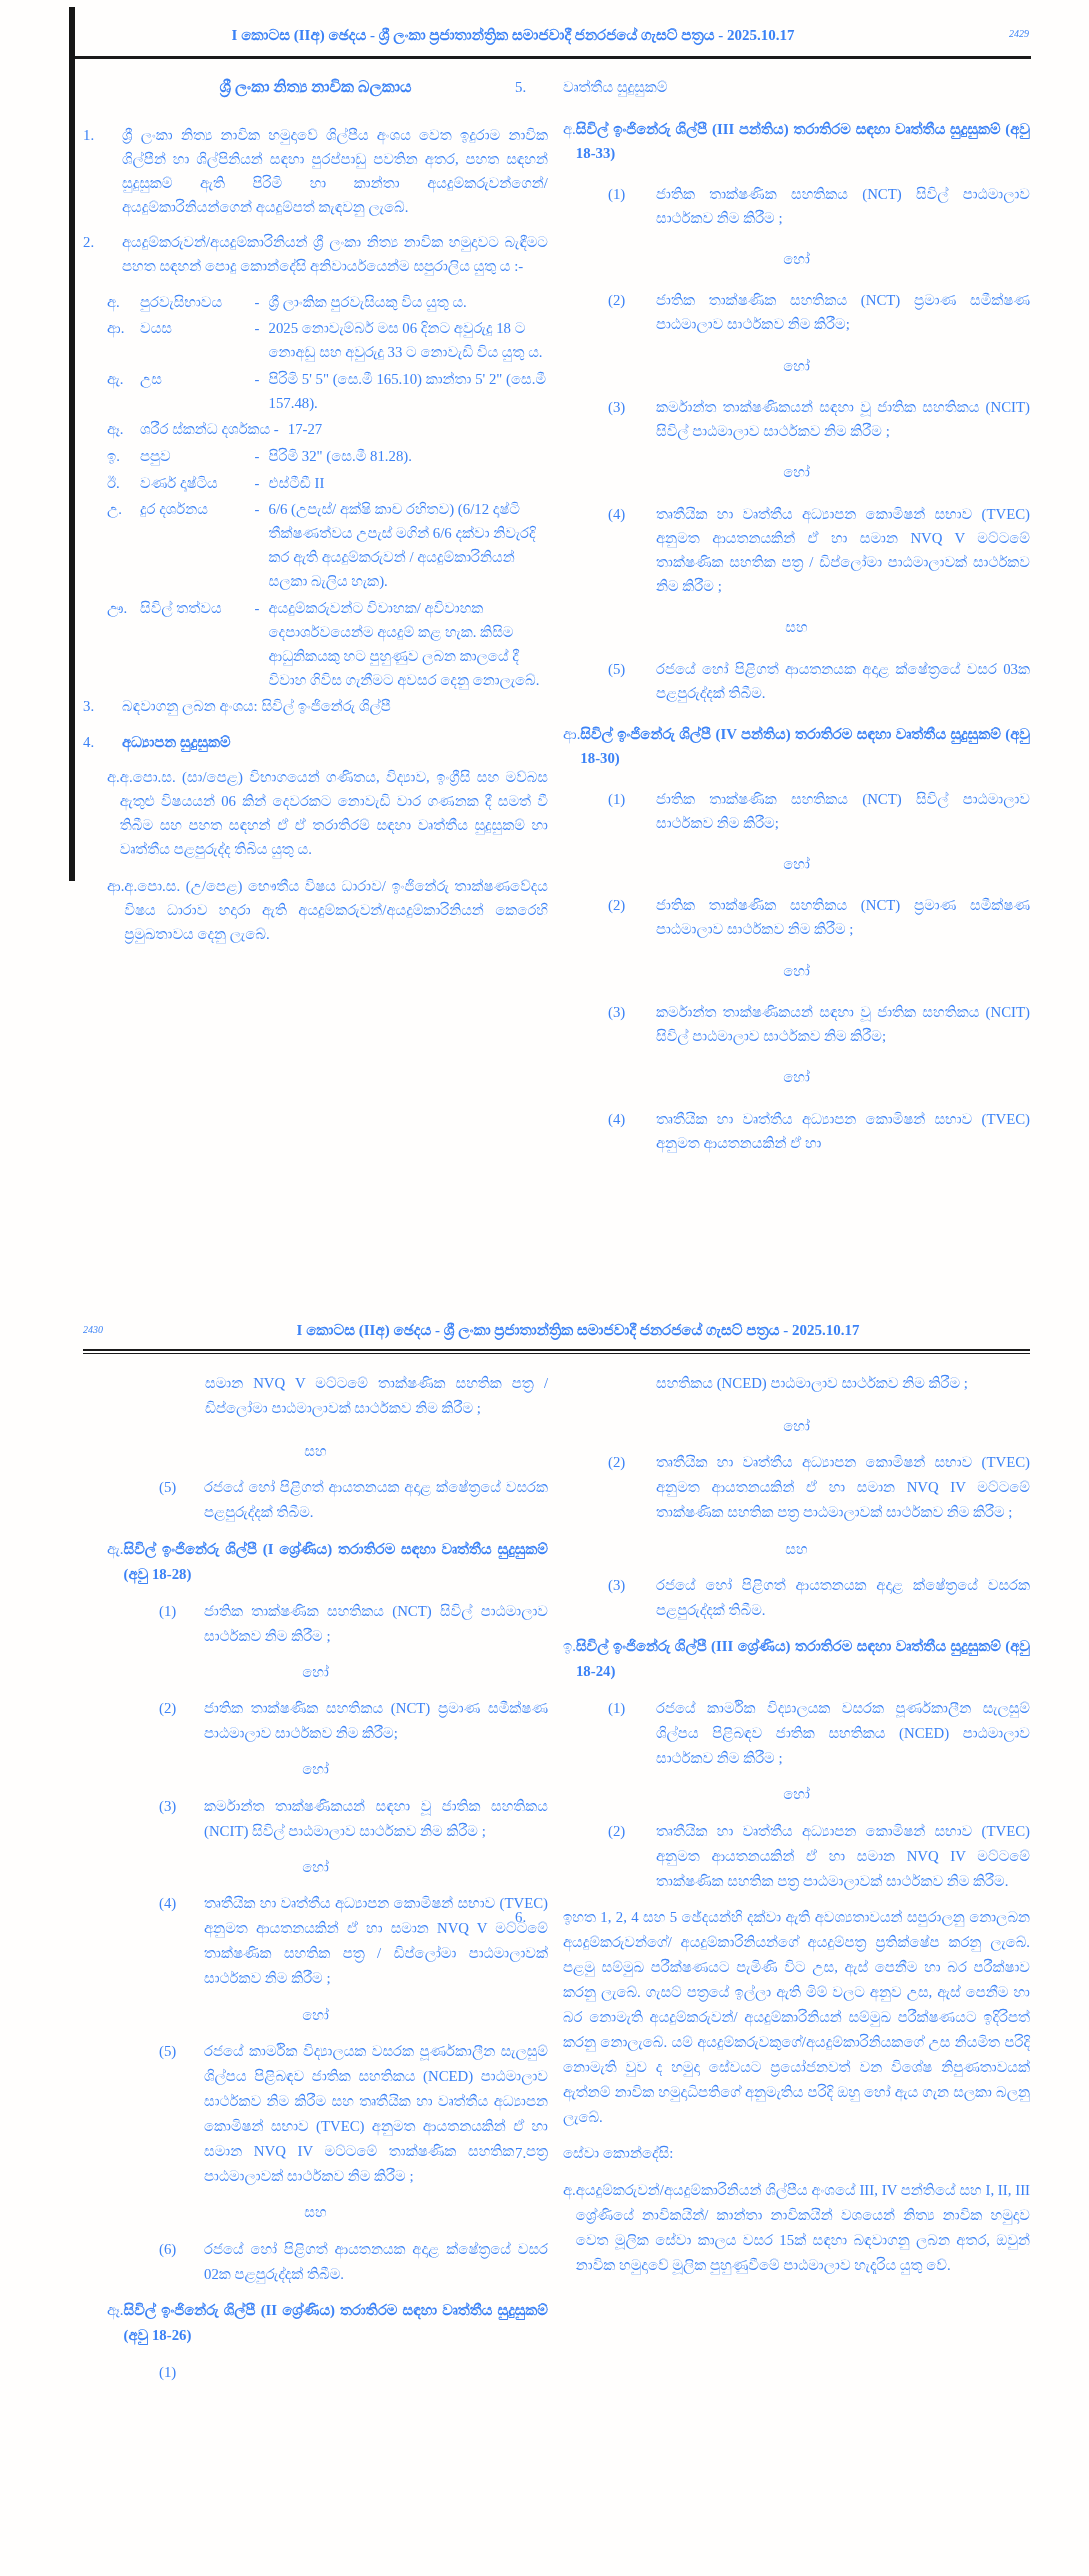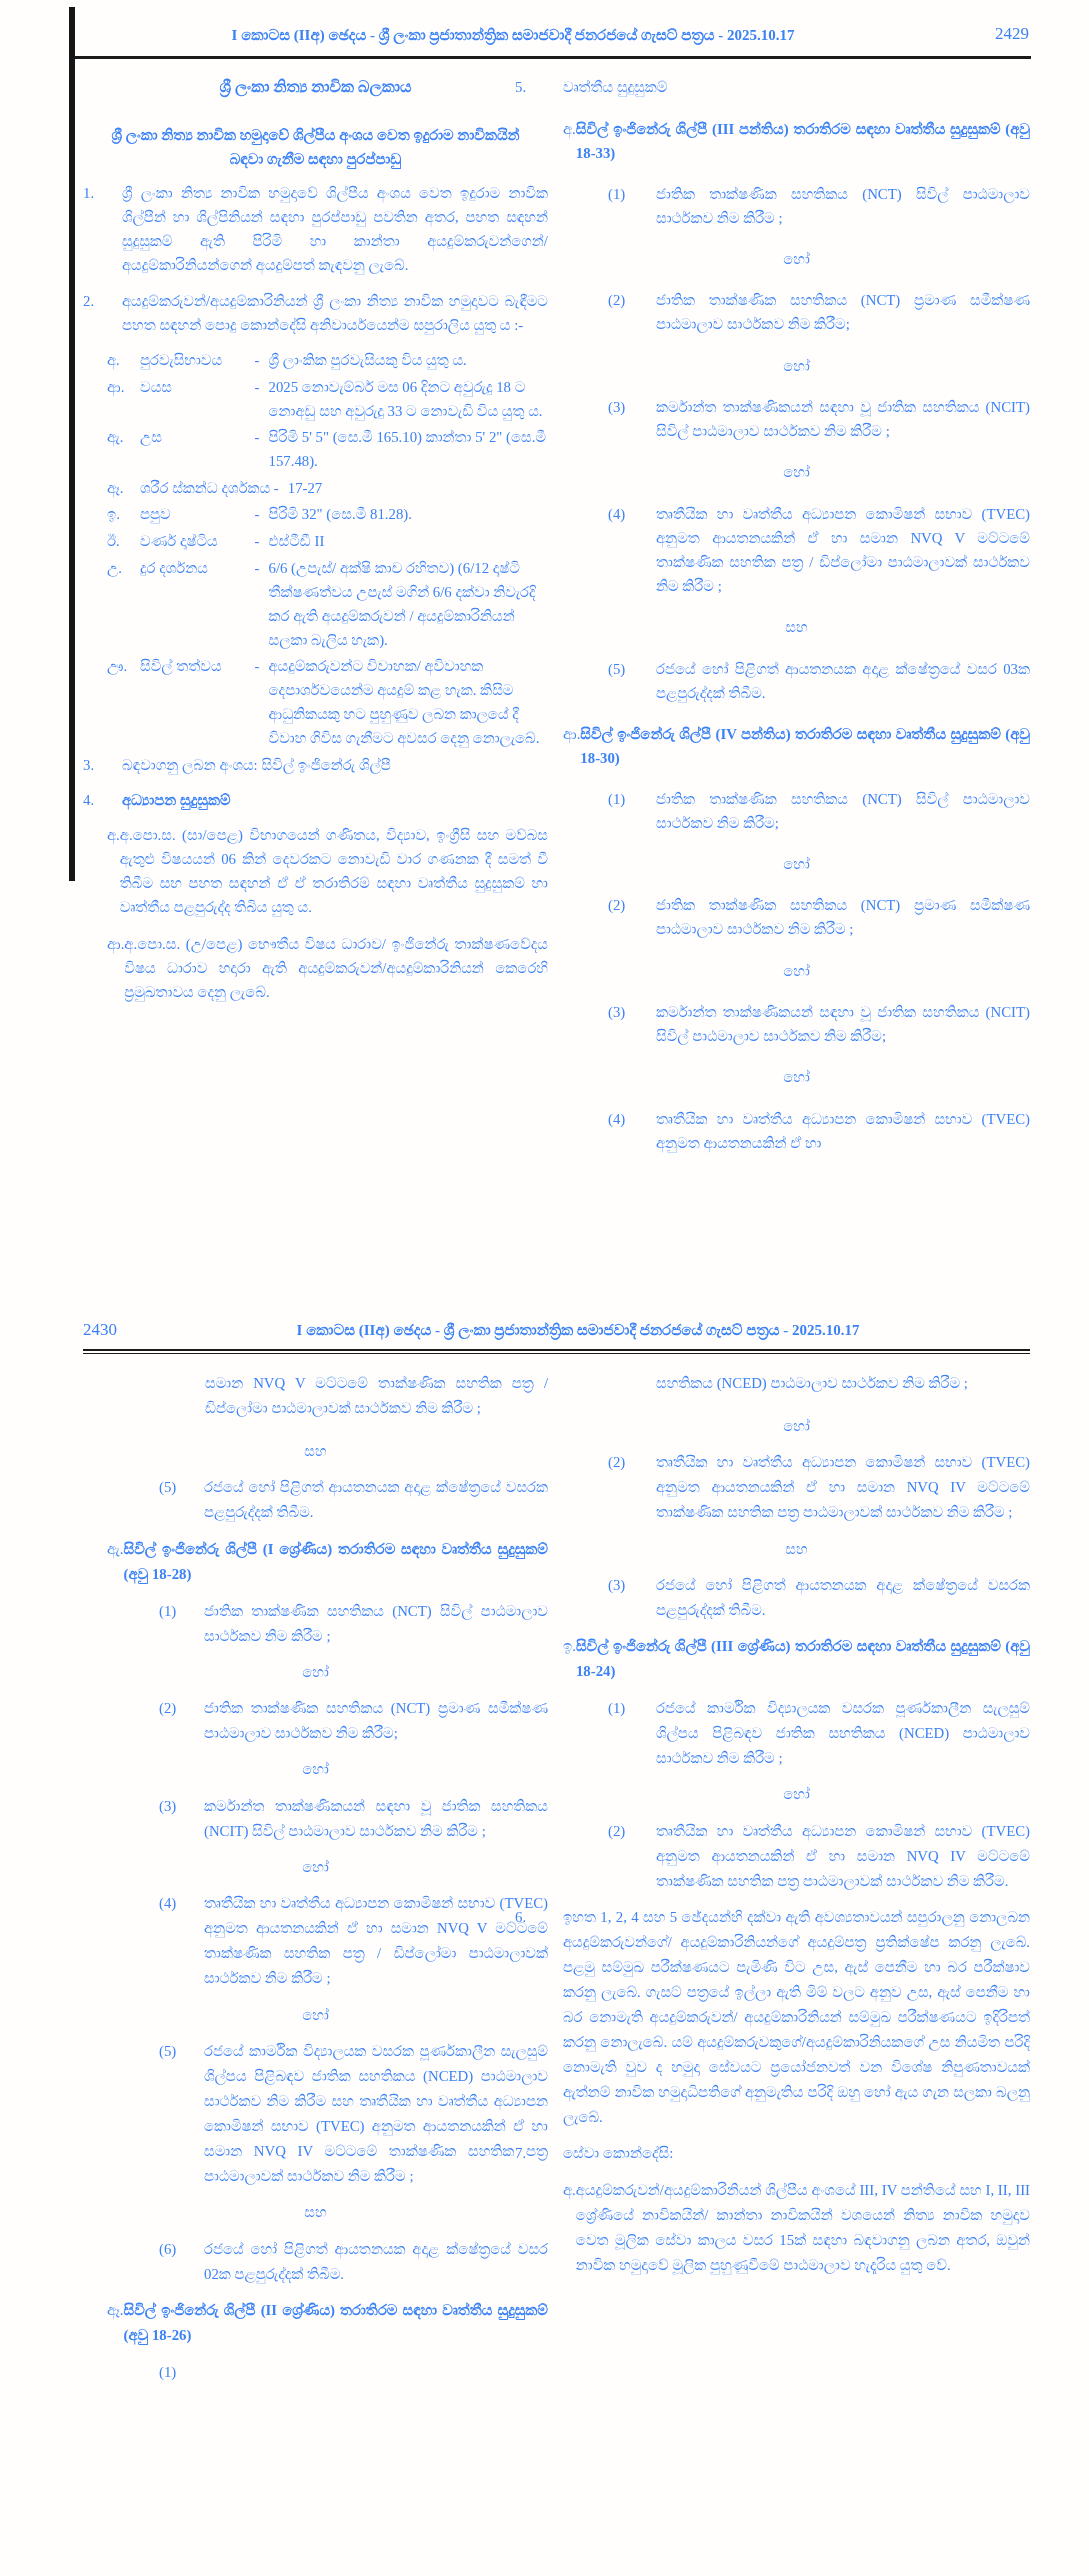--- a/index.html
+++ b/index.html
@@ -5,21 +5,21 @@
 <style>
   html,body{margin:0;padding:0;background:#ffffff;}
   .canvas{
     position:relative;width:1090px;height:2576px;background:#fffefd;
     font-family:"Liberation Serif","DejaVu Serif",serif;color:#3b82f6;overflow:hidden;
   }
   
   .hdr{position:absolute;text-align:center;font-weight:bold;font-size:15px;line-height:22.6px;}
   #p1-hdr{top:24px;left:74px;width:878px;}
   #p2-hdr{top:1319px;left:139px;width:878px;}
-  .pgnum{position:absolute;font-size:17px;line-height:22.6px;}
+  .pgnum{position:absolute;font-size:10px;line-height:22.6px;font-style:italic;}
   #p1-pgnum{top:22.6px;right:61px;}
   #p2-pgnum{top:1319px;left:83px;}
   .rule1{position:absolute;top:56px;left:74px;width:957px;height:2.6px;background:#1a1a1a;}
   .rule2{position:absolute;top:1349px;left:83px;width:947px;height:1.7px;
          border-top:2.6px solid #1a1a1a;border-bottom:0.9px solid #1a1a1a;background:#fff;}
   .scanline{position:absolute;top:7px;left:69px;width:6px;height:874px;background:#161616;}
   
   .col{position:absolute;font-size:14.8px;}
   .p1col{line-height:24px;}
   .p2col{line-height:25px;}
@@ -76,21 +76,20 @@
 
 <div class="canvas">
 
   <div class="hdr" id="p1-hdr">I කොටස (IIඅ) ඡෙදය - ශ්‍රී ලංකා ප්‍රජාතාන්ත්‍රික සමාජවාදී ජනරජයේ ගැසට් පත්‍රය -  2025.10.17</div>
   <div class="pgnum" id="p1-pgnum">2429</div>
   <div class="rule1"></div>
   <div class="scanline"></div>
 
   <div class="col p1col col-left" id="p1-left">
       <div class="b-title"><span class="tx">ශ්‍රී ලංකා නිත්‍ය නාවික බලකාය</span></div>
-      <div class="b-subtitle"><span class="tx">ශ්‍රී ලංකා නිත්‍ය නාවික හමුදාවේ ශිල්පීය අංශය වෙත ඉදුරාම නාවිකයින් බඳවා ගැනීම සඳහා පුරප්පාඩු</span></div>
       <div class="b-num">
         <span class="nm">1.</span>
         <span class="tx">ශ්‍රී ලංකා නිත්‍ය නාවික හමුදාවේ ශිල්පීය අංශය වෙත ඉදුරාම නාවික ශිල්පීන් හා ශිල්පිනියන් සඳහා පුරප්පාඩු පවතින අතර, පහත සඳහන් සුදුසුකම් ඇති පිරිමි හා කාන්තා අයදුම්කරුවන්ගෙන්/ අයදුම්කාරිනියන්ගෙන් අයදුම්පත් කැඳවනු ලැබේ.</span>
       </div>
       <div class="b-num">
         <span class="nm">2.</span>
         <span class="tx">අයදුම්කරුවන්/අයදුම්කාරිනියන් ශ්‍රී ලංකා නිත්‍ය නාවික හමුදාවට බැඳීමට පහත සඳහන් පොදු කොන්දේසි අනිවාර්යයෙන්ම සපුරාලිය යුතු ය :-</span>
       </div>
       <div class="b-kv">
         <span class="lt">අ.</span>

